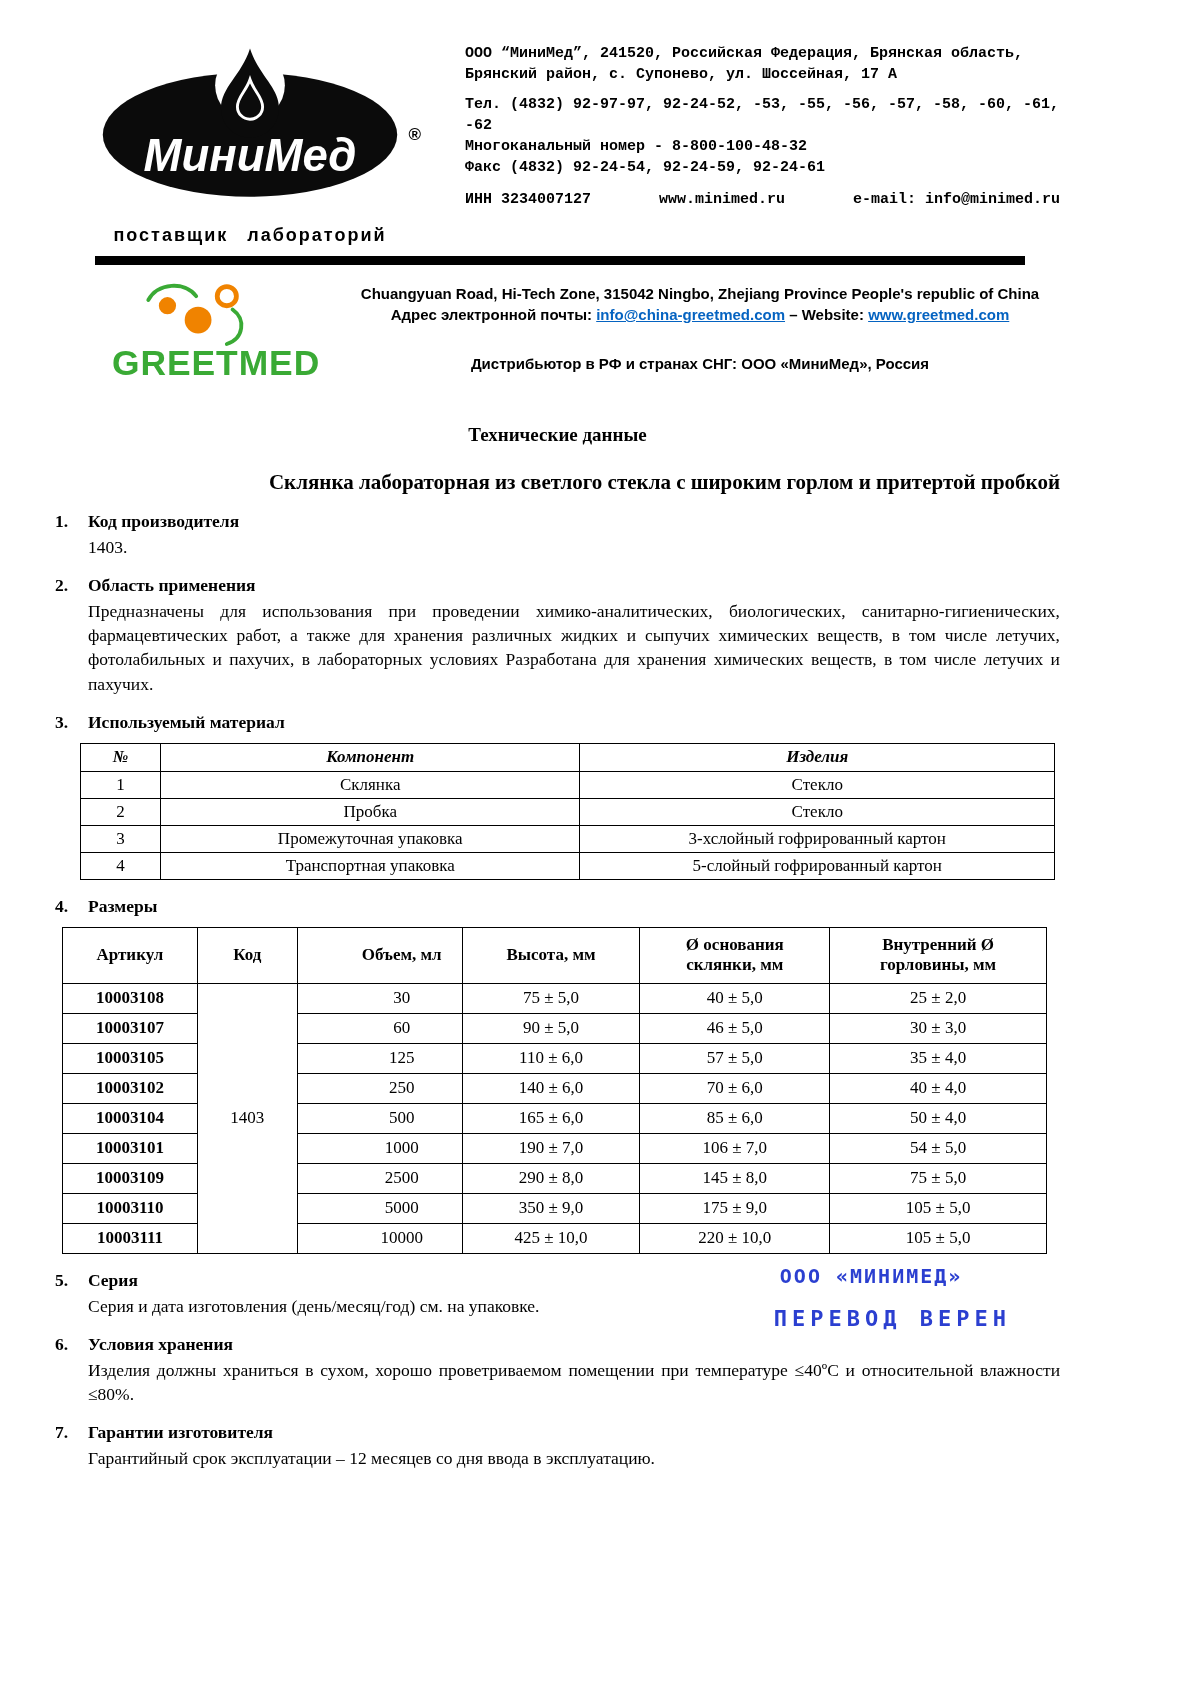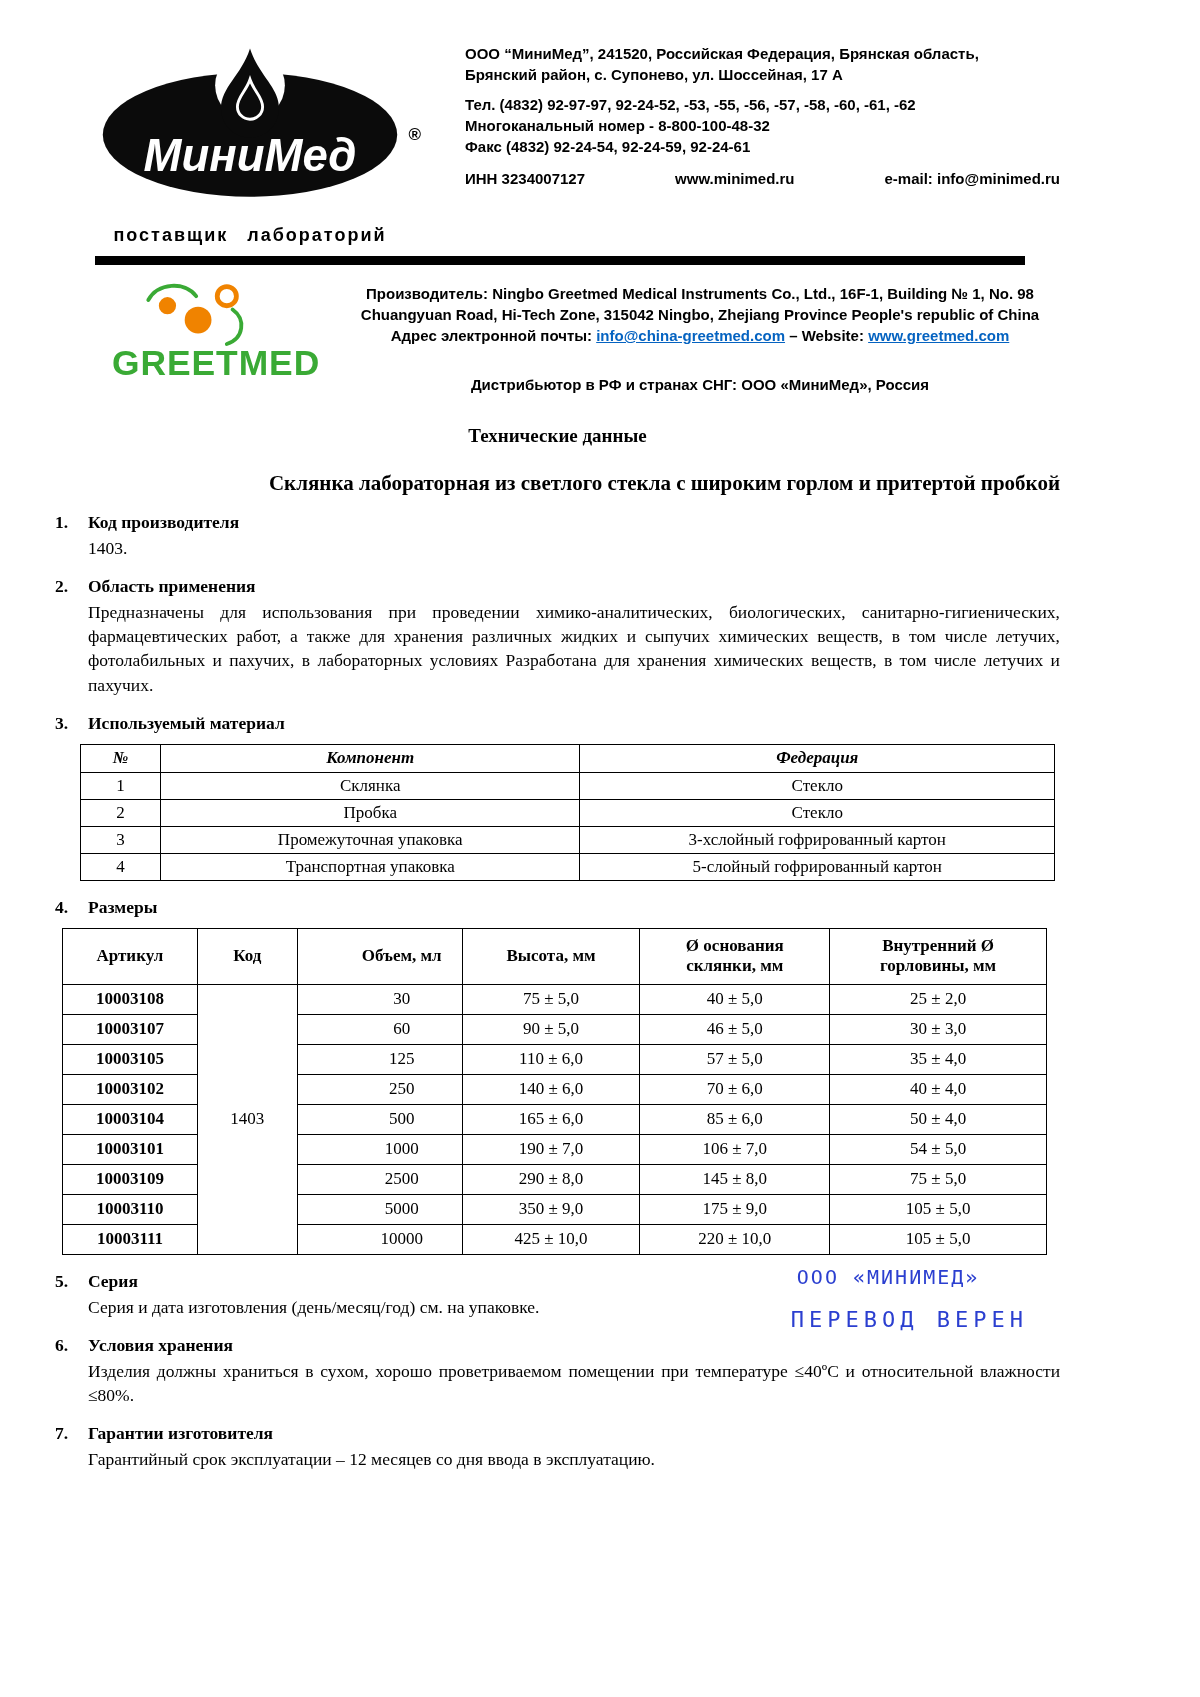--- a/index.html
+++ b/index.html
@@ -16,21 +16,21 @@
     font-family:"Liberation Serif",serif;color:var(--ink);overflow:hidden;
   }
   .inner{padding:35px 140px 0 55px;}
 
   
   .hdr{display:flex;align-items:flex-start;}
   .logo-block{width:320px;margin-left:40px;position:relative;flex:none;}
   .logo-wrap{position:relative;width:310px;}
   .reg-mark{position:absolute;right:-16px;top:90px;font-family:"Liberation Sans",sans-serif;font-weight:bold;font-size:17px;}
   .tagline{font-family:"Liberation Sans",sans-serif;font-weight:bold;font-size:18px;letter-spacing:2px;word-spacing:12px;margin-top:2px;text-align:center;width:310px;}
-  .contact{margin-left:50px;flex:1;font-family:Liberation Sans, sans-serif;font-weight:bold;font-size:15px;line-height:21px;padding-top:8px;}
+  .contact{margin-left:50px;flex:1;font-family:Liberation Mono, monospace;font-weight:bold;font-size:15px;line-height:21px;padding-top:8px;}
   .contact .gap{height:9px;}
   .inn-row{display:flex;justify-content:space-between;margin-top:2px;}
   .divider{height:9px;background:#000;margin-left:40px;width:930px;margin-top:10px;}
 
   
   .gm-row{display:flex;margin-top:12px;align-items:flex-start;}
   .gm-logo-block{width:235px;margin-left:55px;flex:none;}
   .gm-text-block{margin-left:15px;width:680px;text-align:center;font-family:"Liberation Sans",sans-serif;font-weight:bold;font-size:15px;line-height:21px;padding-top:6px;}
   .gm-text-block .dist{margin-top:28px;}
   .link{color:var(--link-blue);text-decoration:underline;}
@@ -64,21 +64,21 @@
   .sizes-table td{height:30px;}
   .sizes-table .c0{width:135px;}
   .sizes-table .c1{width:100px;}
   .sizes-table .c2{width:165px;padding-left:48px;}
   .sizes-table .c3{width:178px;text-align:center;}
   .sizes-table .c4{width:190px;}
   .sizes-table .c5{width:217px;}
   .sizes-table td.article{font-weight:bold;}
 
   
-  .stamp{position:absolute;right:32px;top:-6px;color:var(--stamp-blue);font-family:"DejaVu Sans Mono",monospace;font-weight:normal;}
+  .stamp{position:absolute;right:49px;top:-6px;color:var(--stamp-blue);font-family:"DejaVu Sans Mono",monospace;font-weight:bold;}
   .stamp-line1{font-size:20px;letter-spacing:2px;}
   .stamp-line2{font-size:22px;letter-spacing:5px;margin-top:18px;margin-left:-6px;}
 </style>
 </head>
 <body>
 
 <div class="page">
   <div class="inner">
 
     <div class="hdr">
@@ -118,21 +118,20 @@
         <svg viewBox="0 0 235 118" width="225" height="113">
           <path class="gm-swirl" d="M40 24 C 50 6, 78 4, 90 20"></path>
           <path class="gm-swirl" d="M128 34 C 142 44, 140 64, 122 70"></path>
           <circle class="gm-dot" cx="60" cy="30" r="9"></circle>
           <circle class="gm-dot" cx="92" cy="45" r="14"></circle>
           <circle class="gm-ring" cx="122" cy="20" r="10"></circle>
           <text class="gm-name" x="2" y="102" font-size="37">GREETMED</text>
         </svg>
       </div>
       <div class="gm-text-block">
-        <div>Производитель: Ningbo Greetmed Medical Instruments Co., Ltd., 16F-1, Building № 1, No. 98</div>
         <div>Chuangyuan Road, Hi-Tech Zone, 315042 Ningbo, Zhejiang Province People's republic of China</div>
         <div>
           <span>Адрес электронной почты: </span><span class="link">info@china-greetmed.com</span><span> – Website: </span><span class="link">www.greetmed.com</span>
         </div>
         <div class="dist">Дистрибьютор в РФ и странах СНГ: ООО «МиниМед», Россия</div>
       </div>
     </div>
 
     <div class="doc-title">Технические данные</div>
     <div class="doc-subtitle">Склянка лабораторная из светлого стекла с широким горлом и притертой пробкой</div>
@@ -156,21 +155,21 @@
     <div class="section">
       <div class="sec-head">
         <span class="sec-num">3.</span>
         <span>Используемый материал</span>
       </div>
       <table class="materials-table">
         <thead>
           <tr>
             <th class="c0">№</th>
             <th class="c1">Компонент</th>
-            <th class="c2">Федерация</th>
+            <th class="c2">Изделия</th>
           </tr>
         </thead>
         <tbody>
             <tr>
               <td class="c0">1</td>
               <td class="c1">Склянка</td>
               <td class="c2">Стекло</td>
             </tr>
             <tr>
               <td class="c0">2</td>

